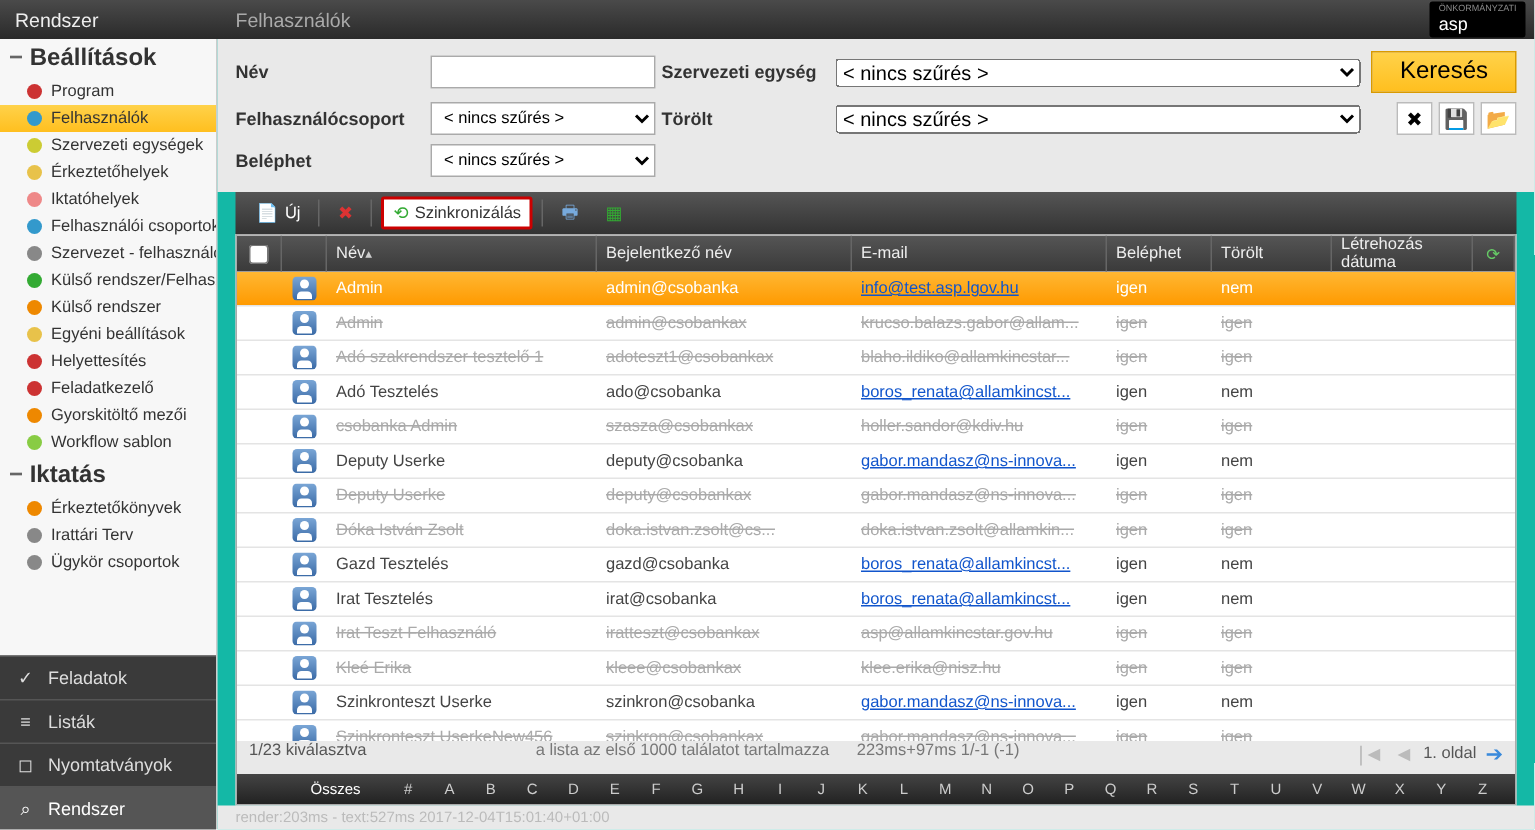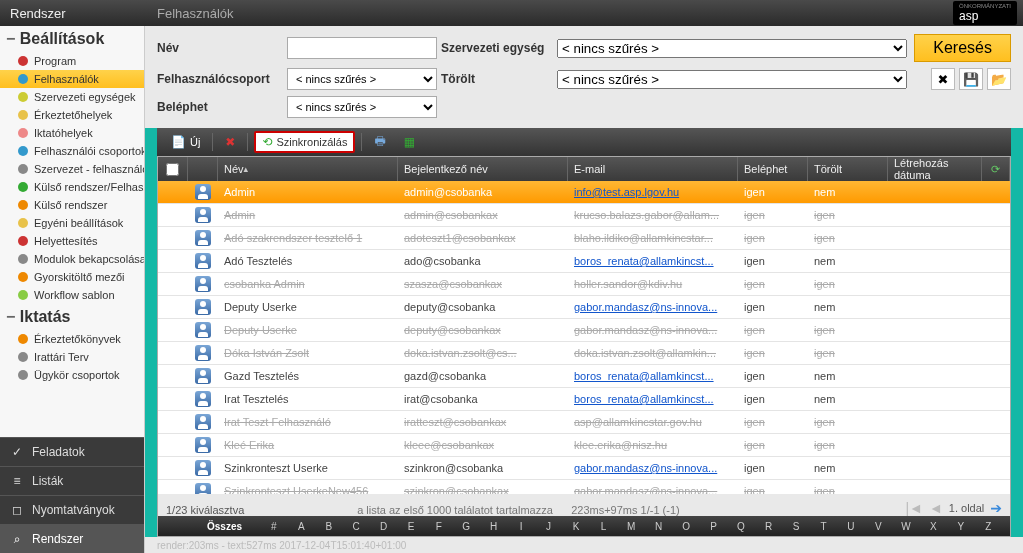--- a/index.html
+++ b/index.html
@@ -64,28 +64,28 @@
 .grow .gc { padding:0 6px; overflow:hidden; white-space:nowrap; text-overflow:ellipsis; }
 .grow .gc.cb, .grow .gc.icon { display:flex; justify-content:center; }
 .grow.selected { background:linear-gradient(#ffb733,#ff9a00); color:#fff; }
 .grow .email a, .grow .email span.lk { color:#1155cc; text-decoration:underline; }
 .grow.deleted { color:#aaa; }
 .grow.deleted .gc span, .grow.deleted .gc a { text-decoration: line-through; color:#aaa; }
 .avatar { width:16px; height:16px; border-radius:3px; background:linear-gradient(#7aa6d6,#3a6aa6); display:inline-block; position:relative; }
 .avatar::after { content:""; position:absolute; top:2px; left:5px; width:6px; height:6px; border-radius:50%; background:#fff; }
 .avatar::before { content:""; position:absolute; bottom:1px; left:3px; width:10px; height:5px; border-radius:3px 3px 0 0; background:#fff; }
 
-.gstatus { background:#e9e9e9; height:22px; display:flex; align-items:flex-end; font-size:11px; color:#555; padding:0 8px; }
+.gstatus { background:#e9e9e9; height:22px; display:flex; align-items:flex-start; font-size:11px; color:#555; padding:0 8px; }
 .gstatus .mid { margin:0 auto; color:#777; }
 .gstatus .right { margin-left:auto; display:flex; align-items:center; gap:6px; }
 .gstatus .arrow { color:#3a8adb; font-size:14px; cursor:pointer; }
 .gstatus .arrow.dis { color:#bbb; }
 
 .alpha { background:linear-gradient(#444,#222); color:#ccc; display:flex; height:20px; align-items:center; font-size:10px; padding:0 8px; }
-.alpha .ossz { font-weight:bold; color:#fff; margin-right:18px;padding-left:41px; }
+.alpha .ossz { font-weight:normal; color:#fff; margin-right:18px;padding-left:41px; }
 .alpha span.l { flex:1; text-align:center; cursor:pointer; }
 
 .footer { height:16px; background:#e9e9e9; color:#bbb; font-size:10px; padding:0 12px; display:flex; align-items:center; }
 </style>
 </head>
 <body>
 
 <div class="topbar">
   <div class="crumb1">Rendszer</div>
   <div class="crumb2">Felhasználók</div>
@@ -137,22 +137,22 @@
         </div>
         <div class="side-item">
           <span class="dot" style="background: rgb(232, 194, 74);"></span>
           <span>Egyéni beállítások</span>
         </div>
         <div class="side-item">
           <span class="dot" style="background: rgb(204, 51, 51);"></span>
           <span>Helyettesítés</span>
         </div>
         <div class="side-item">
-          <span class="dot" style="background: rgb(136, 136, 136);"></span>
-          <span>Modulok bekapcsolása</span>
+          <span class="dot" style="background: rgb(204, 51, 51);"></span>
+          <span>Feladatkezelő</span>
         </div>
         <div class="side-item">
           <span class="dot" style="background: rgb(238, 136, 0);"></span>
           <span>Gyorskitöltő mezői</span>
         </div>
         <div class="side-item">
           <span class="dot" style="background: rgb(136, 204, 68);"></span>
           <span>Workflow sablon</span>
         </div>
       </div>

